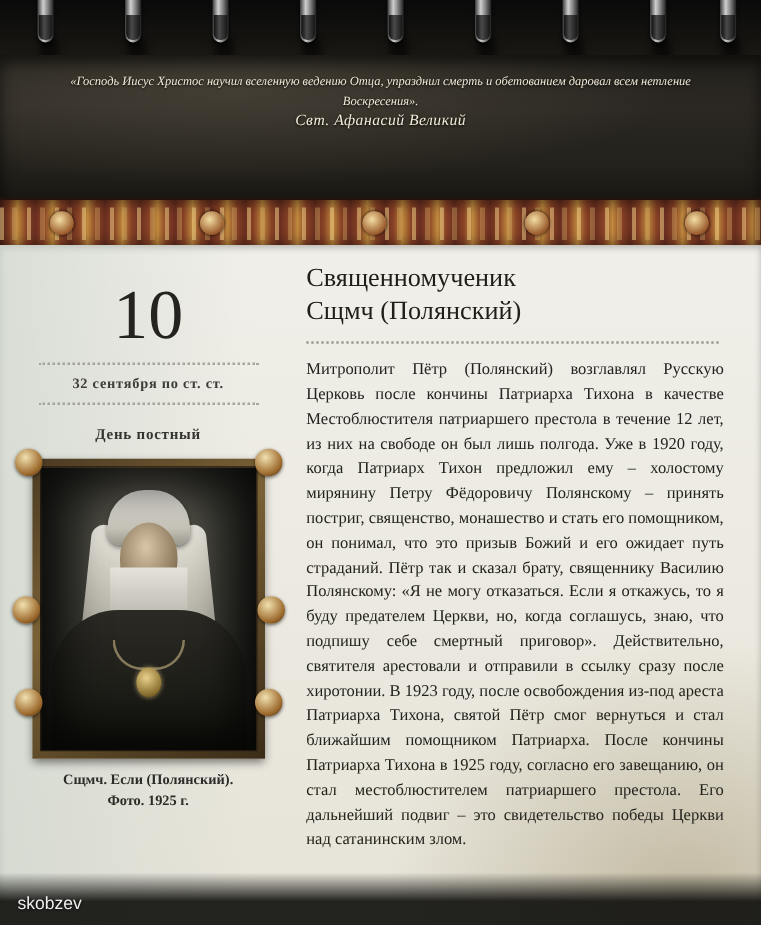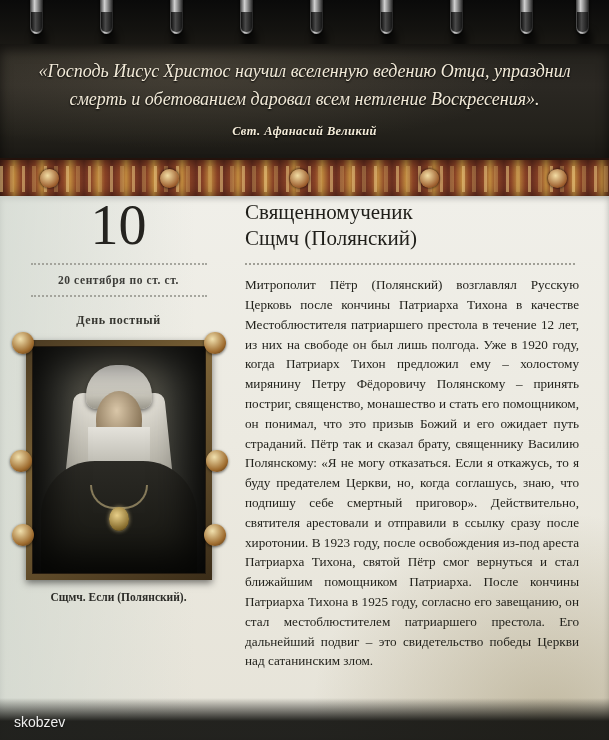--- a/index.html
+++ b/index.html
@@ -61,29 +61,28 @@
     background:
       radial-gradient(ellipse at 30% 20%, rgba(120,110,90,.35), rgba(0,0,0,0) 60%),
       linear-gradient(180deg,#23211c 0%, #2b2823 35%, #23211b 75%, #191713 100%);
     color: #efe6d2;
     text-align: center;
     box-shadow: inset 0 6px 12px rgba(0,0,0,.6);
   }
   .quote-text {
     padding: 14px 34px 0 34px;
     font-style: italic;
-    font-size: 18px;
+    font-size: 10px;
     line-height: 1.55;
     color: #f2ead8;
     text-shadow: 0 1px 2px #000;
   }
   .quote-author {
-    margin-top: 10px;
     font-style: italic;
-    font-weight: bold;
+    font-weight: normal;
     font-size: 12.5px;
     letter-spacing: .4px;
     color: #f4ecd9;
     text-shadow: 0 1px 2px #000;
   }
 
   
   .ornament {
     position: absolute;
     top: 158px; left: 0;
@@ -158,20 +157,21 @@
     font-weight: bold;
     letter-spacing: 2.2px;
     color: #3a3a36;
   }
   .daynum {
     font-size: 56px;
     line-height: 58px;
     font-weight: normal;
     color: #24231f;
     font-family: "Liberation Serif", serif;
+    margin-top: 27px;
   }
   .month {
     margin-top: 8px;
     font-size: 12.5px;
     font-weight: bold;
     letter-spacing: 2.4px;
     color: #3a3a36;
   }
   .dotted-rule {
     width: 176px;
@@ -310,21 +310,21 @@
 
   
   .right-col {
     position: absolute;
     top: 0; left: 245px;
     width: 348px;
     height: 544px;
     color: #26251f;
   }
   .saint-title {
-    margin-top: 4px;
+    margin-top: 14px;
     font-size: 21px;
     line-height: 1.22;
     color: #1f1e19;
     font-family: "Liberation Serif", serif;
   }
   .title-rule {
     width: 330px;
     margin: 12px 0 10px 0;
     border-top: 2px dotted #a09f96;
   }
@@ -393,21 +393,21 @@
     <div class="ornament-cross" style="left:548px"></div>
   </div>
 
   <div class="sheet">
     <div class="sheet-stain2"></div>
     <div class="sheet-stain"></div>
 
     <div class="left-col">
       <div class="daynum">10</div>
       <div class="dotted-rule"></div>
-      <div class="oldstyle">20 сентября по ст. ст.</div>
+      <div class="oldstyle">32 сентября по ст. ст.</div>
       <div class="dotted-rule"></div>
       <div class="fastday">День постный</div>
 
       <div class="photo-wrap">
         <div class="photo-frame">
           <div class="photo-inner">
             <div class="fig-veil-l"></div>
             <div class="fig-veil-r"></div>
             <div class="fig-klobuk"></div>
             <div class="fig-head"></div>
@@ -421,20 +421,21 @@
         <div class="medallion m-tl"></div>
         <div class="medallion m-tr"></div>
         <div class="medallion m-ml"></div>
         <div class="medallion m-mr"></div>
         <div class="medallion m-bl"></div>
         <div class="medallion m-br"></div>
       </div>
 
       <div class="caption">
         <div>Сщмч. Если (Полянский).</div>
+        <div>Фото. 1925 г.</div>
       </div>
     </div>
 
     <div class="right-col">
       <div class="saint-title">
         <div>Священномученик</div>
         <div>Сщмч (Полянский)</div>
       </div>
       <div class="title-rule"></div>
       <div class="body-text">Митрополит Пётр (Полянский) возглавлял Русскую Церковь после кончины Патриарха Тихона в качестве Местоблюстителя патриаршего престола в течение 12 лет, из них на свободе он был лишь полгода. Уже в 1920 году, когда Патриарх Тихон предложил ему – холостому мирянину Петру Фёдоровичу Полянскому – принять постриг, священство, монашество и стать его помощником, он понимал, что это призыв Божий и его ожидает путь страданий. Пётр так и сказал брату, священнику Василию Полянскому: «Я не могу отказаться. Если я откажусь, то я буду предателем Церкви, но, когда соглашусь, знаю, что подпишу себе смертный приговор». Действительно, святителя арестовали и отправили в ссылку сразу после хиротонии. В 1923 году, после освобождения из-под ареста Патриарха Тихона, святой Пётр смог вернуться и стал ближайшим помощником Патриарха. После кончины Патриарха Тихона в 1925 году, согласно его завещанию, он стал местоблюстителем патриаршего престола. Его дальнейший подвиг – это свидетельство победы Церкви над сатанинским злом.</div>

